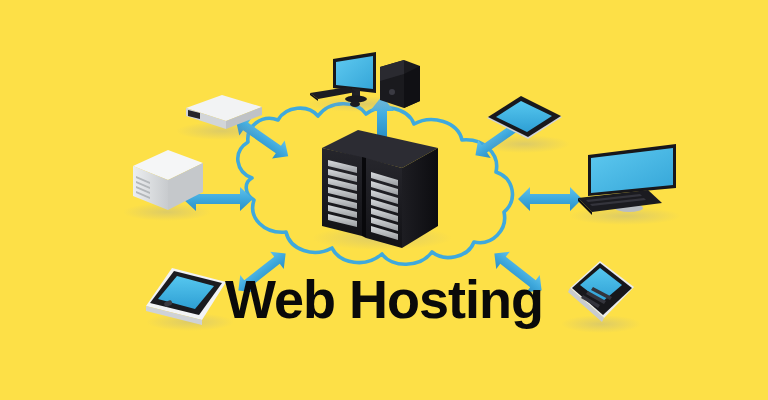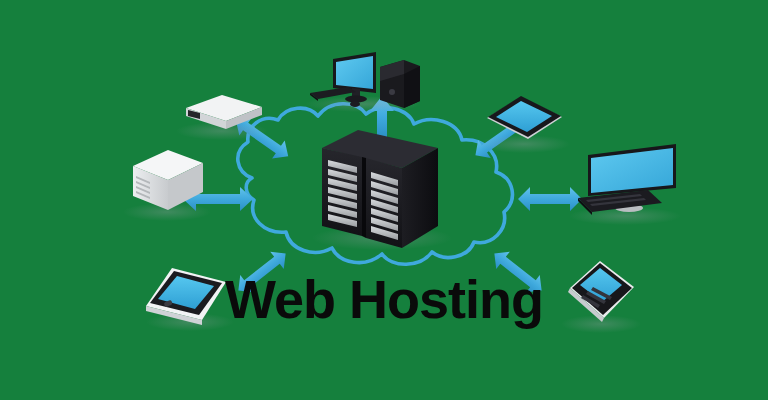--- a/index.html
+++ b/index.html
@@ -4,21 +4,21 @@
 <style>
   html, body {
     margin: 0;
     padding: 0;
     background: #ffffff;
   }
   #stage {
     position: relative;
     width: 768px;
     height: 400px;
-    background: #15803d;
+    background: #fde047;
     overflow: hidden;
     font-family: "Liberation Sans", sans-serif;
   }
   #stage svg.layer {
     position: absolute;
     left: 0;
     top: 0;
     width: 768px;
     height: 400px;
   }

